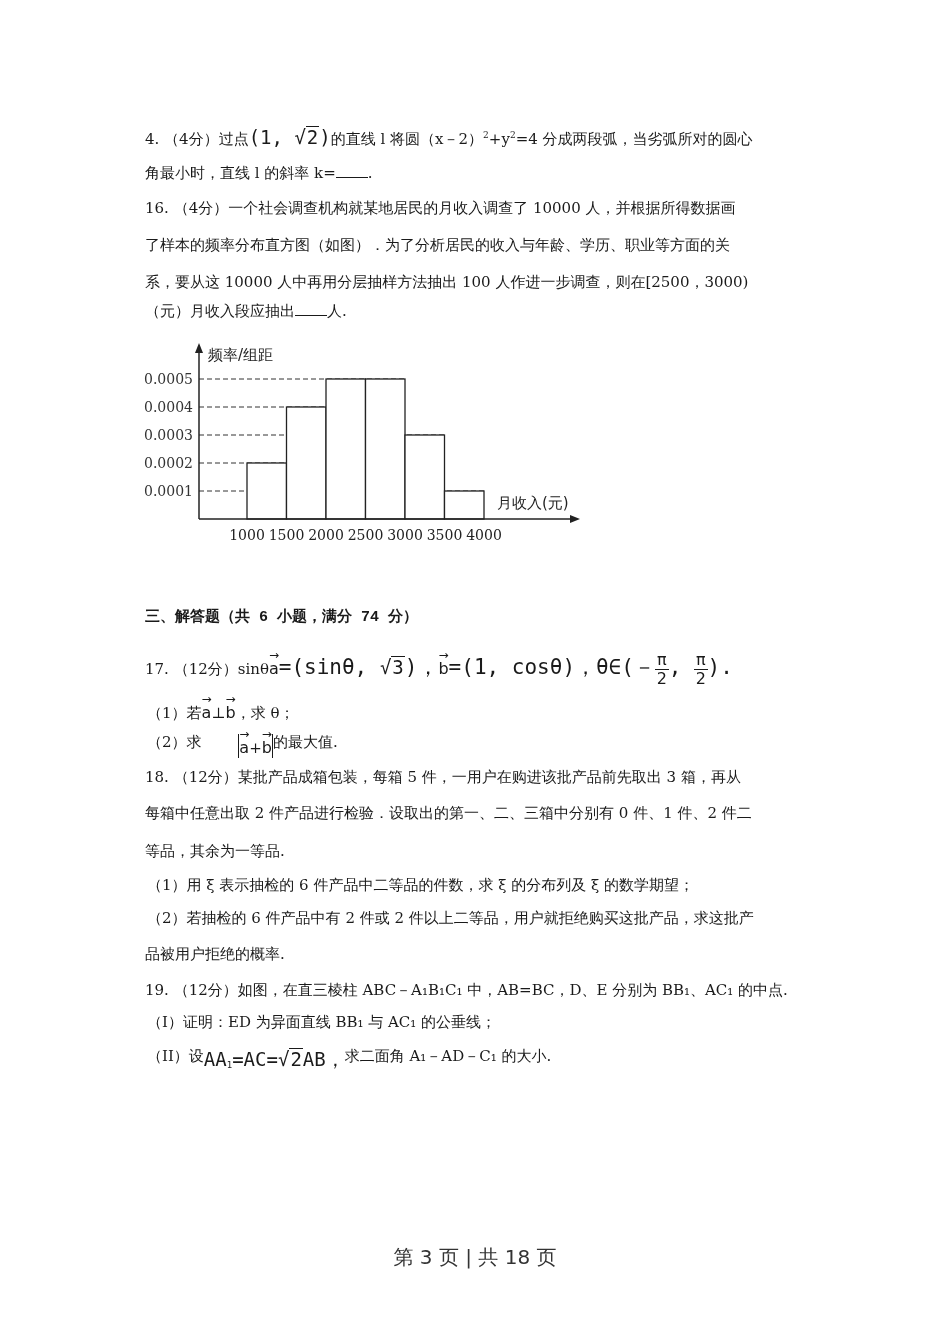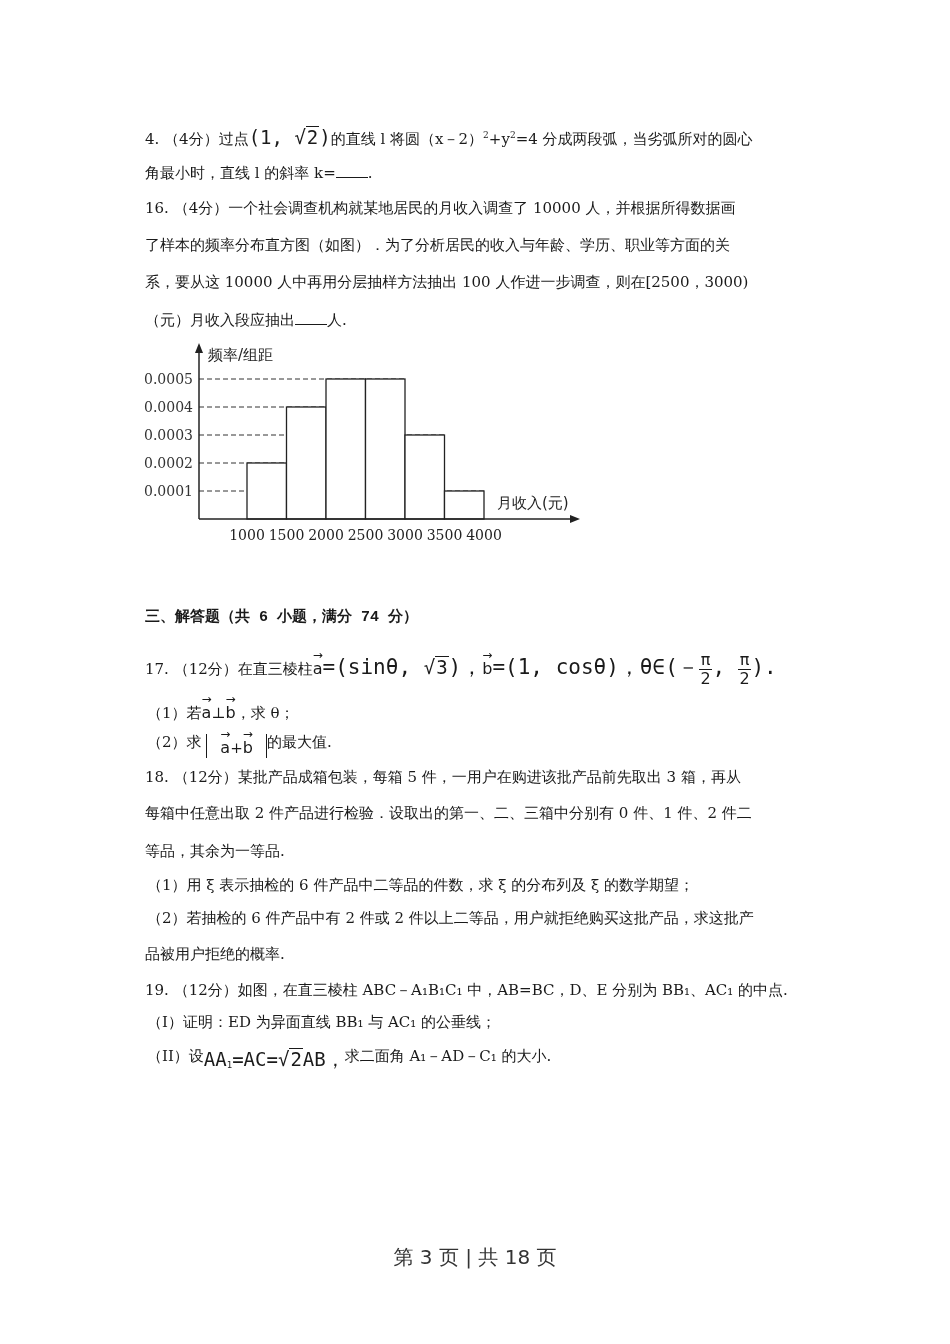--- a/index.html
+++ b/index.html
@@ -11,42 +11,42 @@
   .blank { display: inline-block; width: 32px; border-bottom: 1px solid #1a1a1a; height: 14px; vertical-align: baseline; }
   .math { font-family: "DejaVu Sans Mono", "Liberation Mono", monospace; font-size: 21px; }
   .big { font-size: 19px; text-align: center; }
   .vec { position: relative; display: inline-block; font-family: "DejaVu Sans", sans-serif; font-size: 16px; padding-top: 4px; }
   .vec::before { content: "\2192"; position: absolute; top: -10px; left: 0; font-size: 12px; }
   .sqrt { display: inline-block; border-top: 1px solid #1a1a1a; padding: 0 1px; margin-left: 0; }
   .frac { display: inline-flex; flex-direction: column; align-items: center; vertical-align: middle; font-family: "DejaVu Sans", sans-serif; font-size: 16px; line-height: 18px; }
   .frac .num { border-bottom: 1px solid #1a1a1a; padding: 0 2px; }
   .sub { font-size: 9px; vertical-align: -2px; }
   .sup { font-size: 9px; vertical-align: 6px; }
-  .abs { display: inline-block; border-left: 1.5px solid #1a1a1a; border-right: 1.5px solid #1a1a1a; padding: 0 13px; height: 24px; vertical-align: -6px; }
+  .abs { display: inline-block; border-left: 1.5px solid #1a1a1a; border-right: 1.5px solid #1a1a1a; padding: 0 0; height: 24px; vertical-align: -6px; margin-left: 32px; }
   #chart { position: absolute; left: 140px; top: 340px; width: 450px; height: 220px; }
   .footer { position: absolute; top: 1244px; left: 0; width: 950px; text-align: center; font-family: "DejaVu Sans", "Liberation Sans", sans-serif; font-size: 20px; color: #333; }
 </style>
 </head>
 <body>
 
 <div class="line" style="top:125px;">
   <span>4.</span>
   <span>（4分）</span><span>过点</span><span class="math big"><span>(1, </span>√<span class="sqrt">2</span><span>)</span></span><span>的直线 l 将圆（x－2）</span><span class="sup">2</span><span>+y</span><span class="sup">2</span><span>=4 分成两段弧，当劣弧所对的圆心</span>
 </div>
 <div class="line" style="top:163px;">
   <span>角最小时，直线 l 的斜率 k=</span><span class="blank"></span><span>.</span>
 </div>
 
 <div class="line" style="top:198px;">
   <span>16.</span>
   <span>（4分）</span><span>一个社会调查机构就某地居民的月收入调查了 10000 人，并根据所得数据画</span>
 </div>
 <div class="line" style="top:235px;">了样本的频率分布直方图（如图）．为了分析居民的收入与年龄、学历、职业等方面的关</div>
 <div class="line" style="top:272px;">系，要从这 10000 人中再用分层抽样方法抽出 100 人作进一步调查，则在[2500，3000)</div>
-<div class="line" style="top:310px;">
+<div class="line" style="top:301px;">
   <span>（元）月收入段应抽出</span><span class="blank"></span><span>人.</span>
 </div>
 
 <svg id="chart" viewBox="0 0 450 220" xmlns="http://www.w3.org/2000/svg">
   <g id="chart-grid">
       <line x1="59" y1="151" x2="344" y2="151" stroke="#333" stroke-width="1" stroke-dasharray="5,3"></line>
       <line x1="59" y1="123" x2="304.5" y2="123" stroke="#333" stroke-width="1" stroke-dasharray="5,3"></line>
       <line x1="59" y1="95.00000000000001" x2="304.5" y2="95.00000000000001" stroke="#333" stroke-width="1" stroke-dasharray="5,3"></line>
       <line x1="59" y1="67" x2="265" y2="67" stroke="#333" stroke-width="1" stroke-dasharray="5,3"></line>
       <line x1="59" y1="39" x2="265" y2="39" stroke="#333" stroke-width="1" stroke-dasharray="5,3"></line>
@@ -82,21 +82,21 @@
       <text x="265" y="200" font-size="14" font-family="DejaVu Serif, serif" fill="#222" text-anchor="middle">3000</text>
       <text x="304.5" y="200" font-size="14" font-family="DejaVu Serif, serif" fill="#222" text-anchor="middle">3500</text>
       <text x="344" y="200" font-size="14" font-family="DejaVu Serif, serif" fill="#222" text-anchor="middle">4000</text>
     </g>
 </svg>
 
 <div class="line bold" style="top:608px;">三、解答题（共 6 小题，满分 74 分）</div>
 
 <div class="line" style="top:651px;">
   <span>17.</span>
-  <span>（12分）</span><span>在直三棱柱</span><span class="vec">a</span><span class="math">=(sinθ, </span><span class="math big">√<span class="sqrt">3</span></span><span class="math">)，</span><span class="vec">b</span><span class="math">=(1, cosθ)，θ∈(－</span><span class="frac">
+  <span>（12分）</span><span>sinθ</span><span class="vec">a</span><span class="math">=(sinθ, </span><span class="math big">√<span class="sqrt">3</span></span><span class="math">)，</span><span class="vec">b</span><span class="math">=(1, cosθ)，θ∈(－</span><span class="frac">
       <span class="num">π</span>
       <span>2</span>
     </span><span class="math">, </span><span class="frac">
       <span class="num">π</span>
       <span>2</span>
     </span><span class="math">).</span>
 </div>
 <div class="line ind" style="top:699px;">
   <span>（1）若</span><span class="vec">a</span><span>⊥</span><span class="vec">b</span><span>，求 θ；</span>
 </div>

